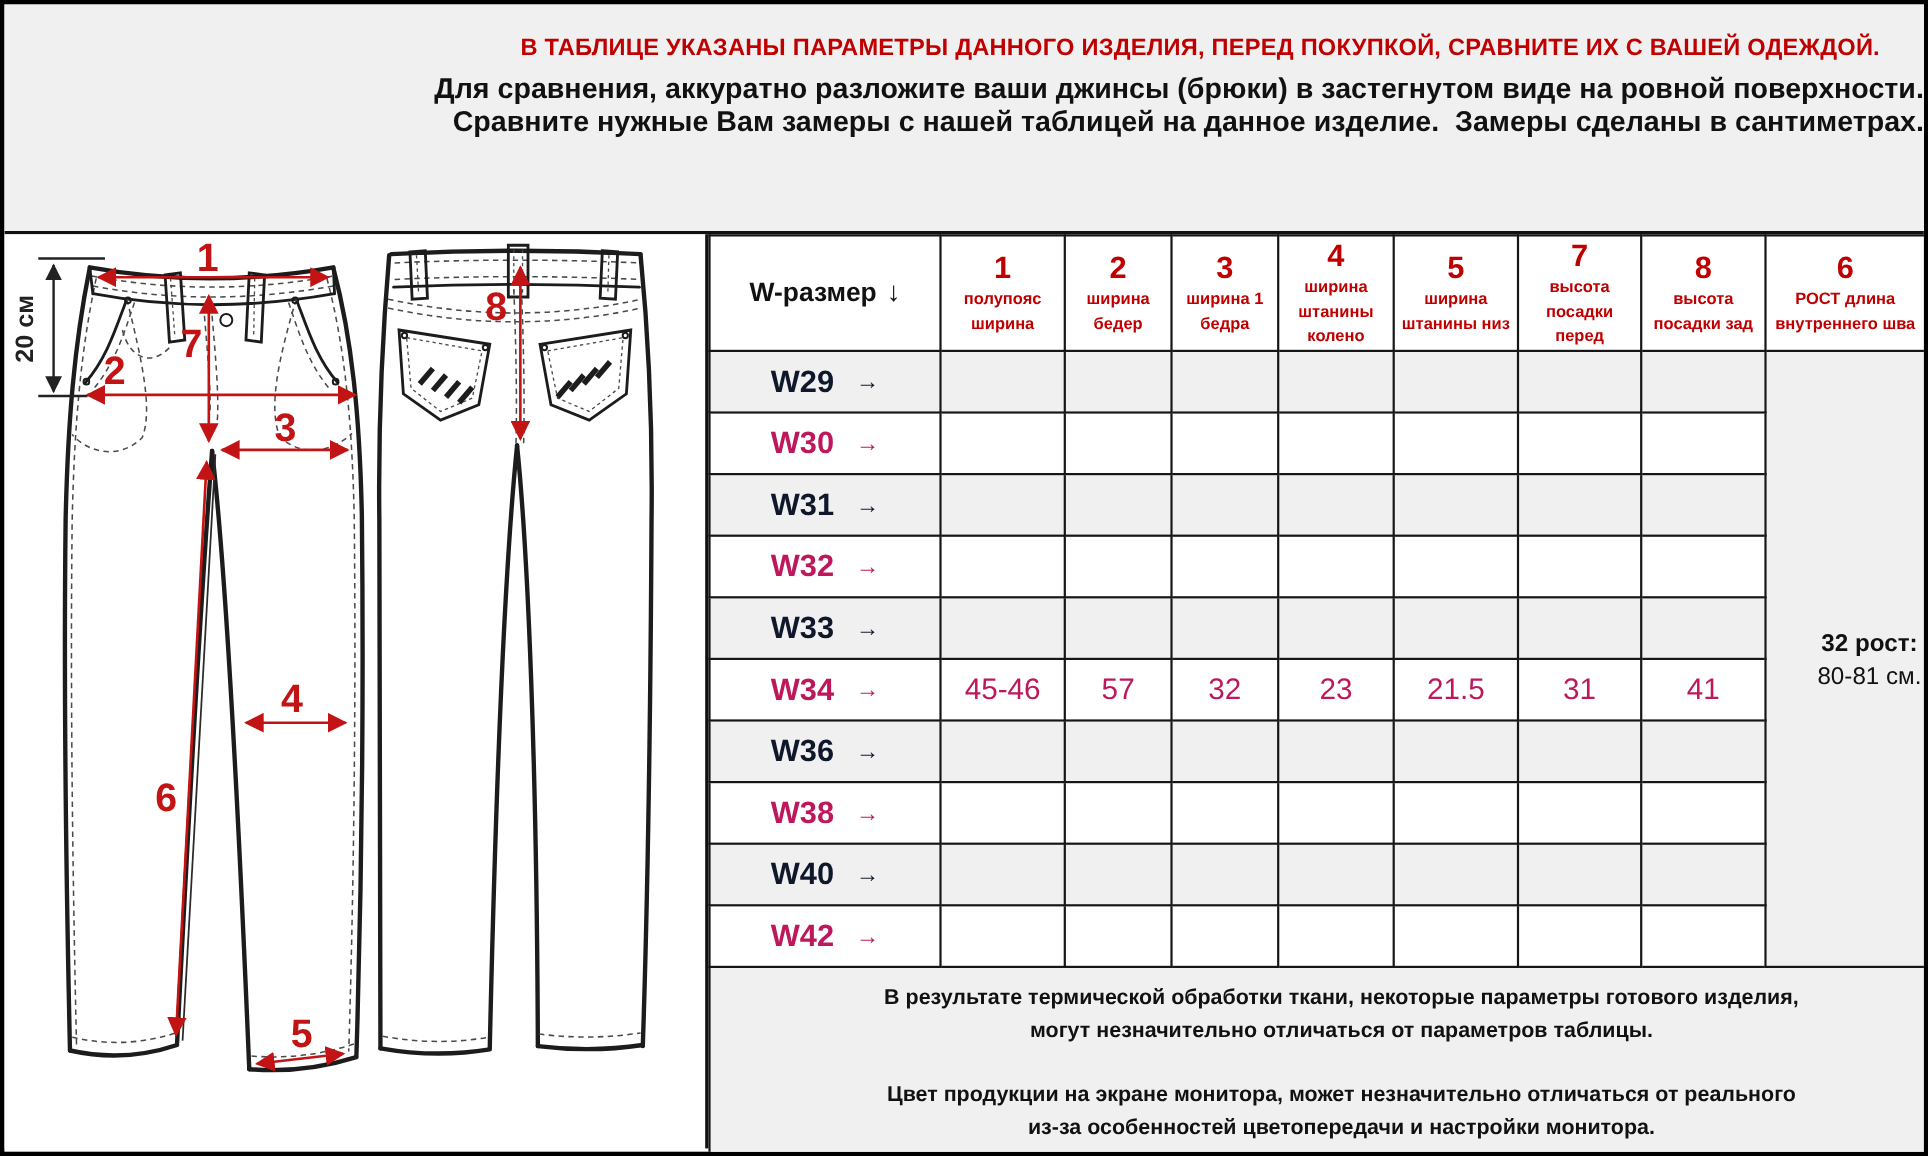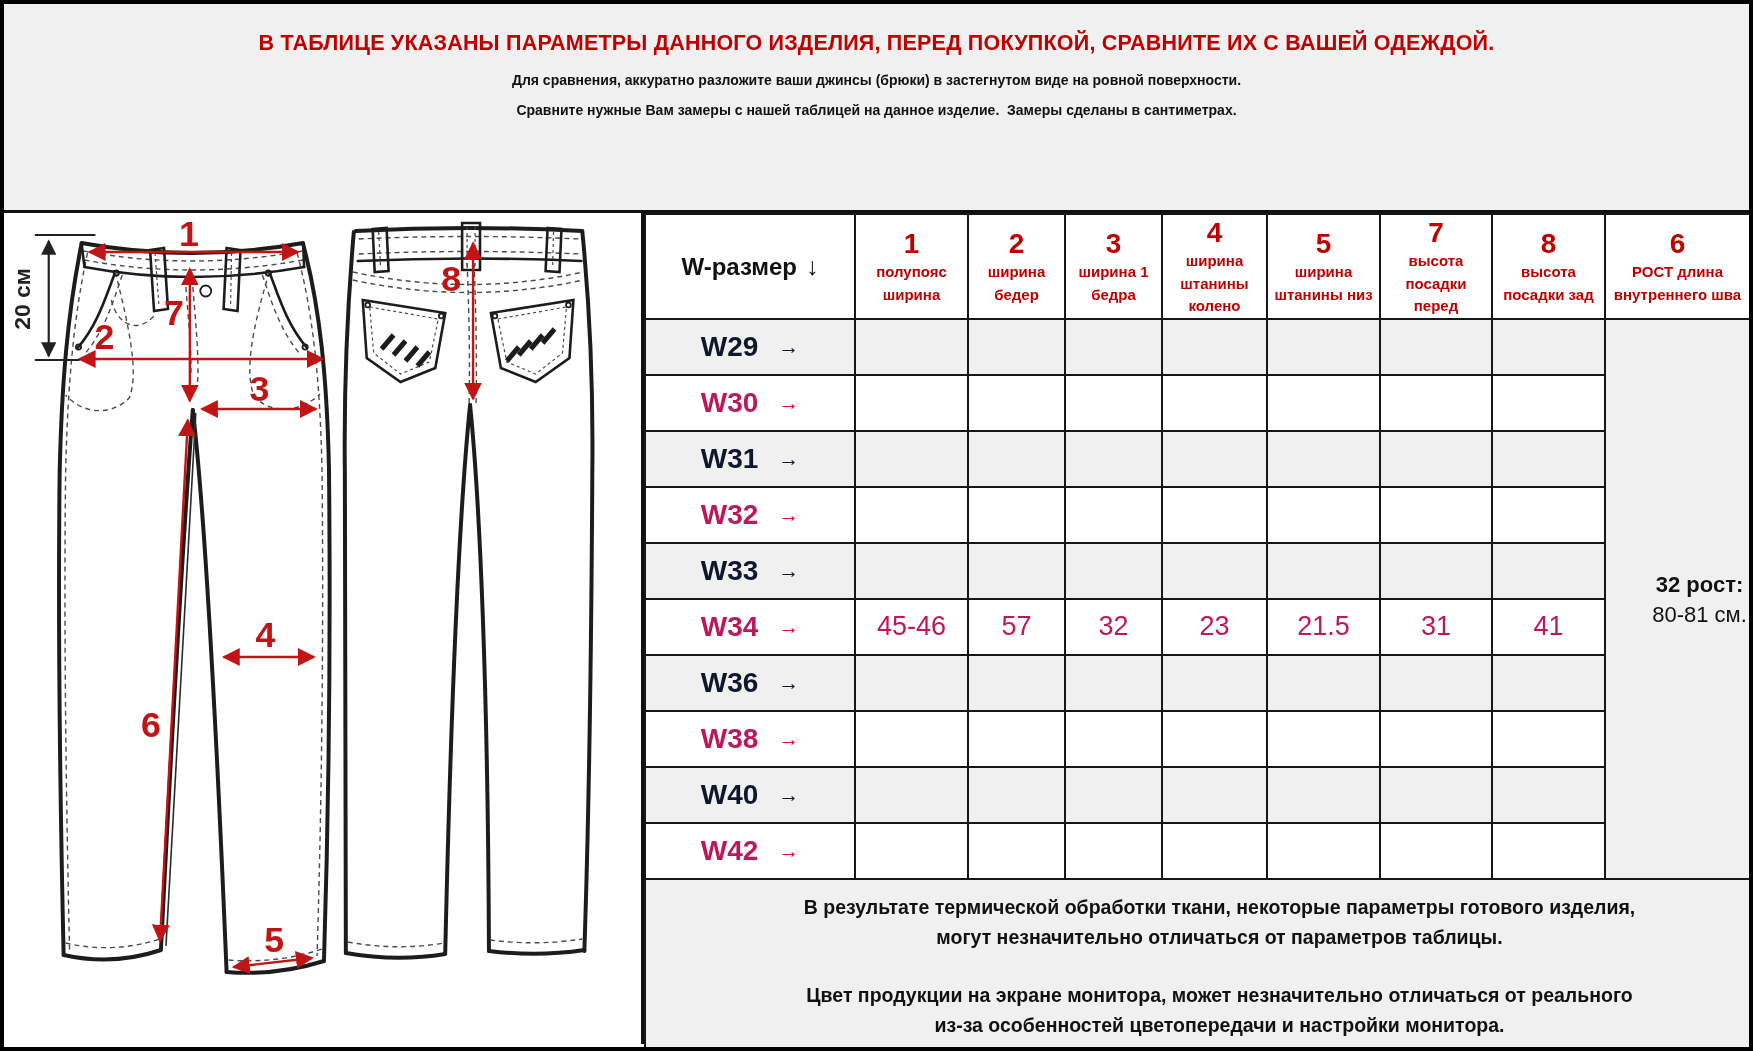--- a/index.html
+++ b/index.html
@@ -4,25 +4,25 @@
 <style>
   html,body{margin:0;padding:0;background:#888;}
   .page{
     width:1753px;height:1051px;box-sizing:border-box;background:#fff;
     border:4px solid #000;font-family:"Liberation Sans","DejaVu Sans",sans-serif;
     overflow:hidden;position:relative;
   }
   
   .top-header{
     height:209px;box-sizing:border-box;background:#f0f0f0;border-bottom:3px solid #111;
-    text-align:center;padding-top:27px;
+    text-align:right;padding-top:27px;
   }
   .main-title{color:#c00000;font-size:21.5px;font-weight:bold;letter-spacing:.2px;margin:0 40px 9px;}
   .site-label{color:#9b9b9b;font-size:14px;font-weight:bold;margin-bottom:11px;}
-  .instr{color:#111;font-size:14px;font-weight:bold;line-height:30px;white-space:pre-wrap;}
+  .instr{color:#111;font-size:26px;font-weight:bold;line-height:30px;white-space:pre-wrap;}
   
   .content{display:flex;height:831px;}
   .drawing{width:637px;position:relative;background:#fff;}
   .table-wrap{width:1108px;border-left:3px solid #111;box-sizing:border-box;}
   
   table.t{border-collapse:collapse;table-layout:fixed;width:1105px;height:831px;}
   .t th,.t td{border:2px solid #161616;padding:0;text-align:center;vertical-align:middle;overflow:hidden;}
   .t thead th{background:#fff;height:93px;}
   .w-head{font-size:24px;font-weight:bold;color:#111;}
   .w-head .dn{font-weight:400;font-size:25px;margin-left:9px;}

